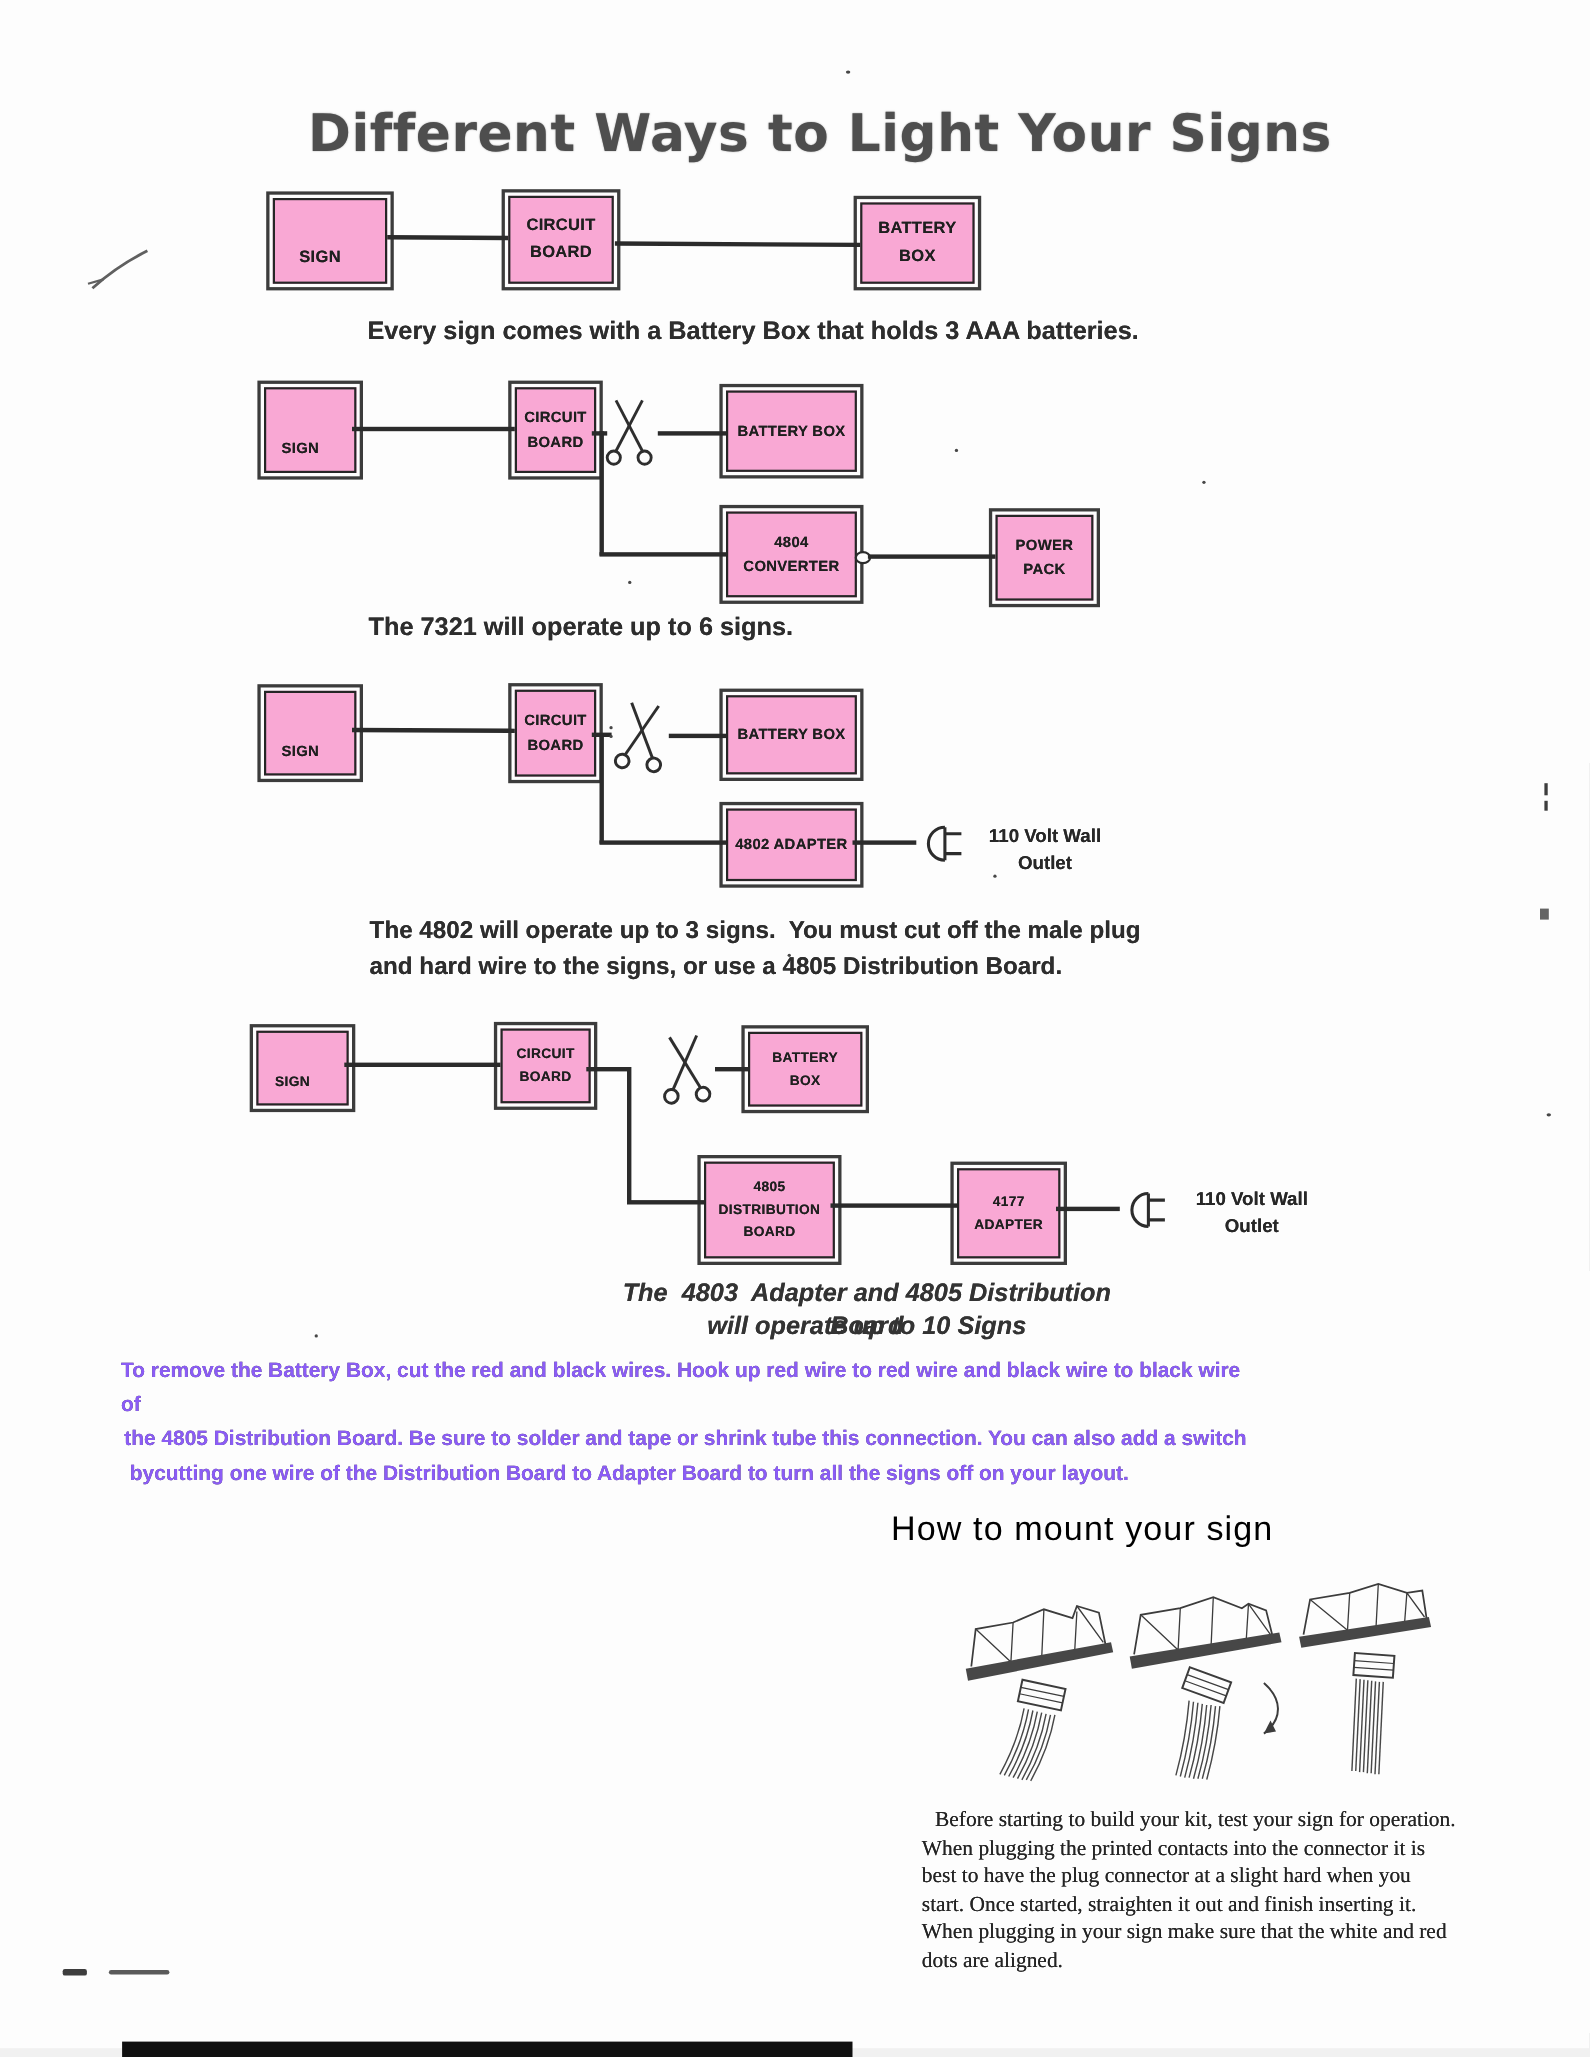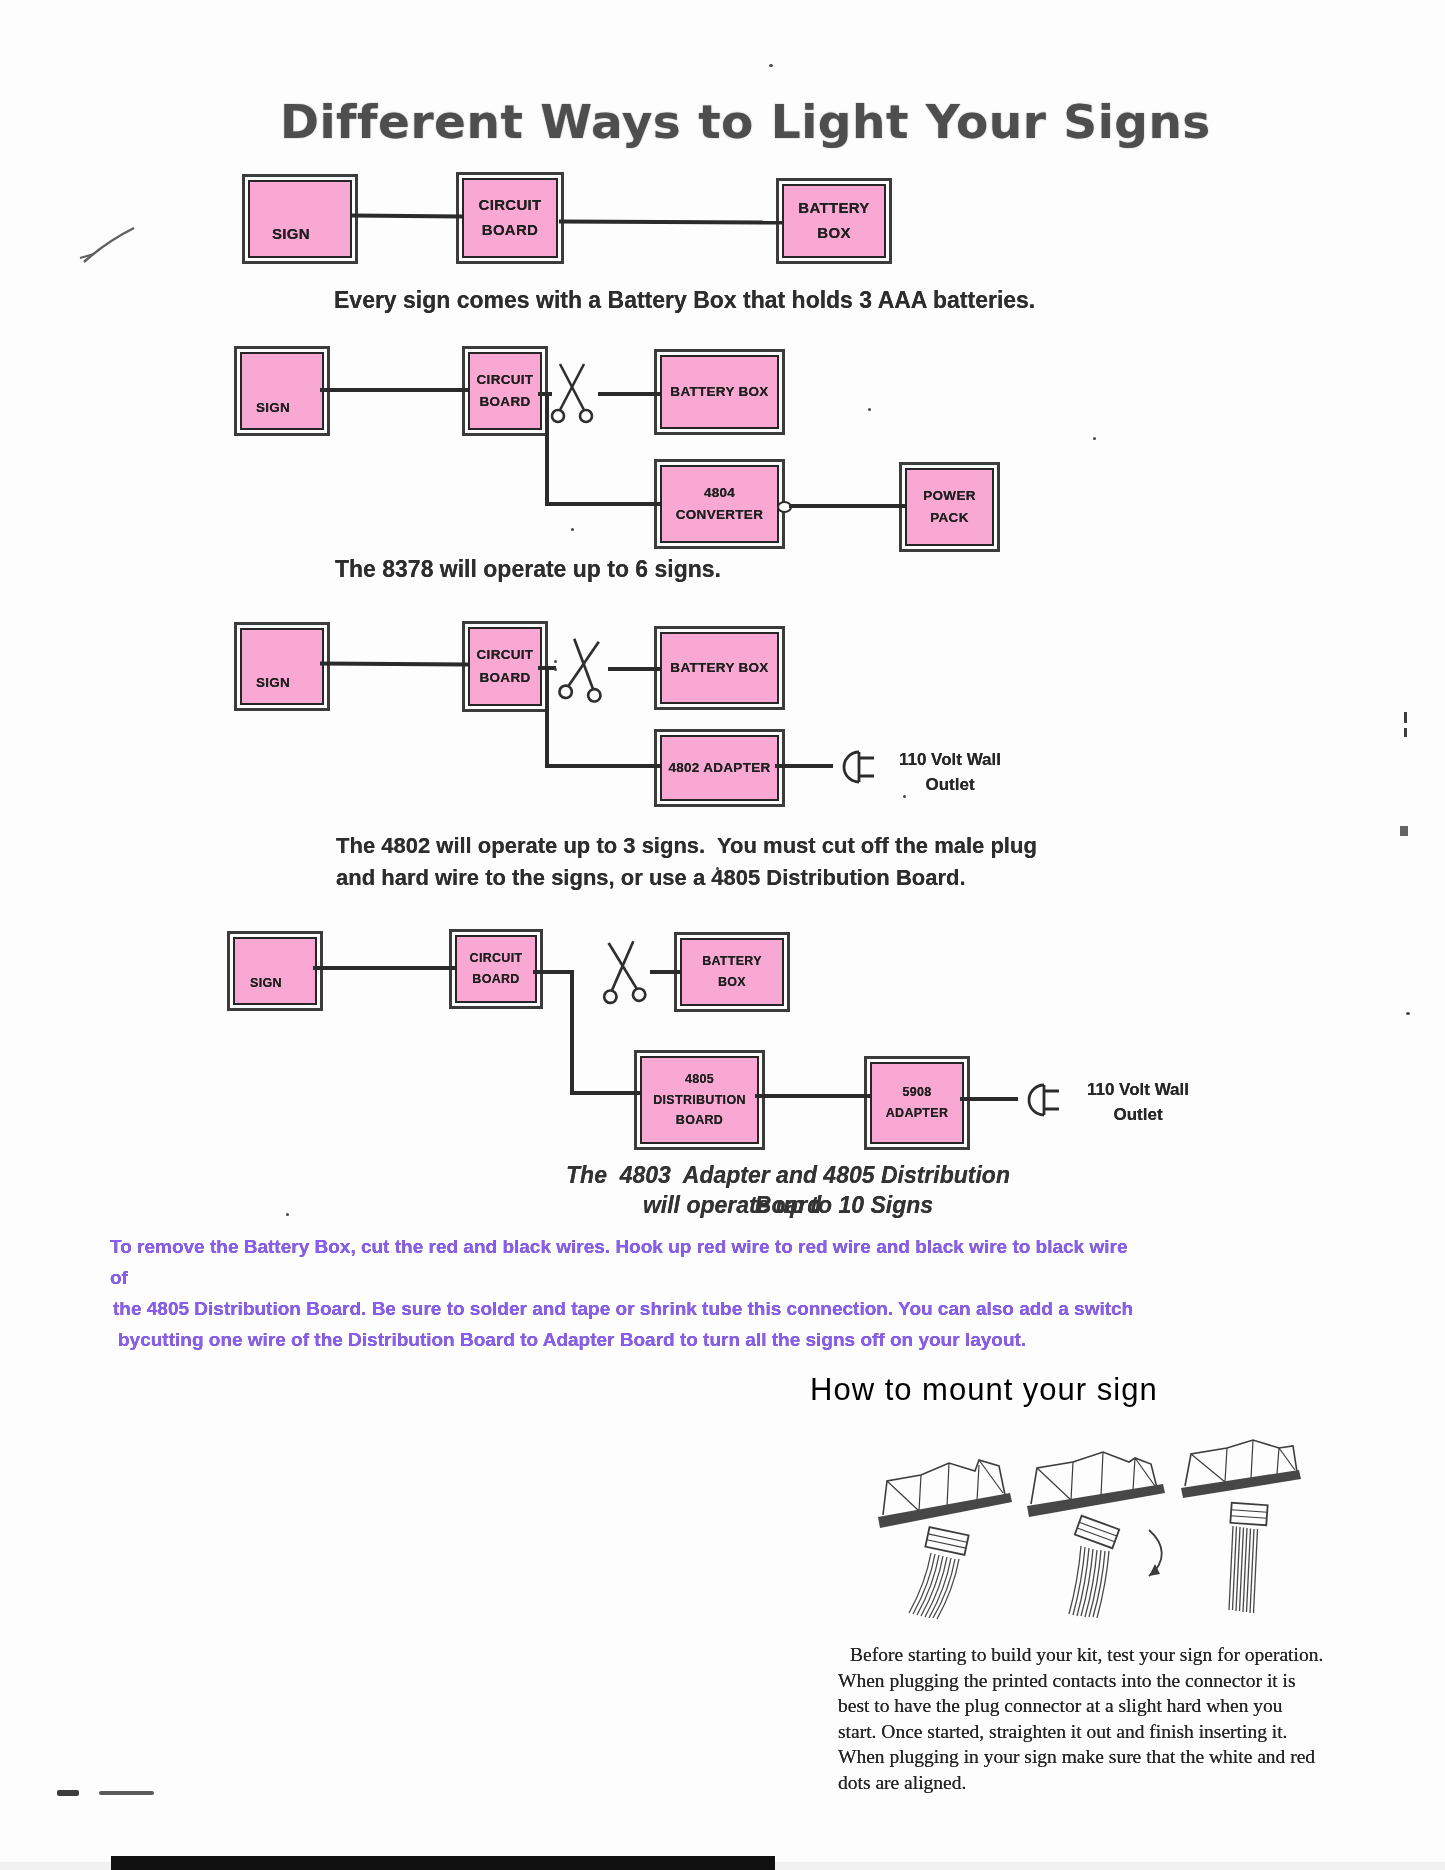--- a/index.html
+++ b/index.html
@@ -94,21 +94,21 @@
   <div class="oval" style="left:777px;top:501px;"></div>
   <div class="wire" style="left:789px;top:504px;width:116px;"></div>
   <svg class="icon" width="48" height="64" viewBox="0 0 48 64" style="position:absolute;left:548px;top:360px;">
     <g stroke="#2e2e2e" stroke-width="2.6" fill="none">
       <line x1="12" y1="4" x2="36" y2="50"></line>
         <line x1="36" y1="4" x2="12" y2="50"></line>
       <circle cx="10" cy="56" r="6"></circle>
         <circle cx="38" cy="56" r="6"></circle>
     </g>
   </svg>
-  <div class="cap" style="left:335px;top:556px;">The 8378 will operate up to 6 signs.</div>
+  <div class="cap" style="left:335px;top:556px;">The 7321 will operate up to 6 signs.</div>
 
   <div class="dbox signbox lbl13" style="left:240px;top:628px;width:80px;height:73px;">
     <span>SIGN</span>
   </div>
   <div class="dbox lbl13" style="left:468px;top:627px;width:70px;height:75px;">
     <span>CIRCUIT
 BOARD</span>
   </div>
   <div class="dbox lbl13" style="left:660px;top:632px;width:115px;height:68px;">
     <span>BATTERY BOX</span>
@@ -152,21 +152,21 @@
   <div class="dbox lbl12" style="left:680px;top:938px;width:100px;height:64px;">
     <span>BATTERY
 BOX</span>
   </div>
   <div class="dbox lbl12" style="left:640px;top:1056px;width:115px;height:84px;">
     <span>4805
 DISTRIBUTION
 BOARD</span>
   </div>
   <div class="dbox lbl12" style="left:870px;top:1062px;width:90px;height:78px;">
-    <span>5908
+    <span>4177
 ADAPTER</span>
   </div>
   <div class="wire" style="left:313px;top:966px;width:142px;"></div>
   <div class="wire" style="left:533px;top:970px;width:40px;"></div>
   <div class="vwire" style="left:570px;top:970px;height:124px;"></div>
   <div class="wire" style="left:650px;top:970px;width:30px;"></div>
   <div class="wire" style="left:570px;top:1091px;width:70px;"></div>
   <div class="wire" style="left:755px;top:1094px;width:115px;"></div>
   <div class="wire" style="left:960px;top:1097px;width:58px;"></div>
   <svg class="icon" width="50" height="66" viewBox="0 0 48 64" style="position:absolute;left:598px;top:938px;transform:rotate(-4deg);">

